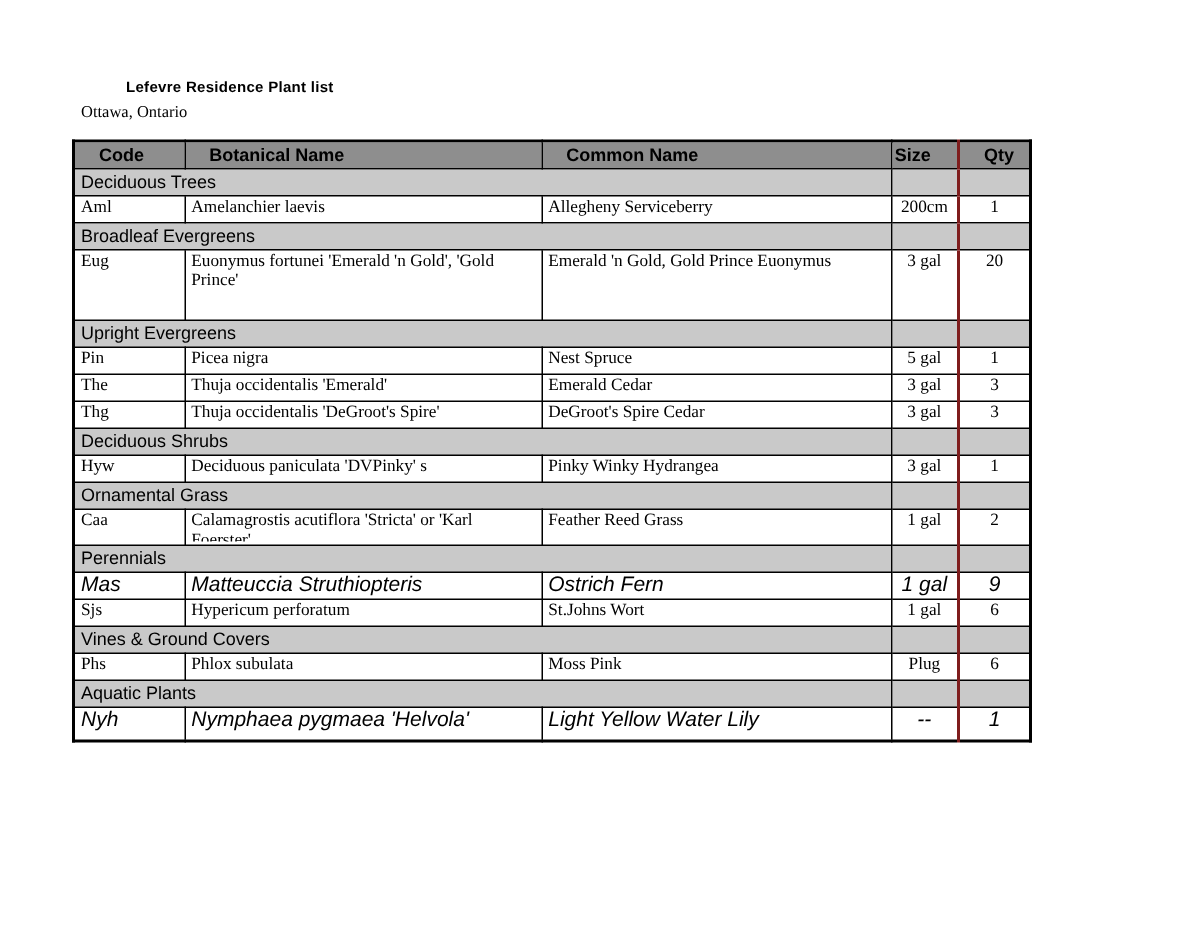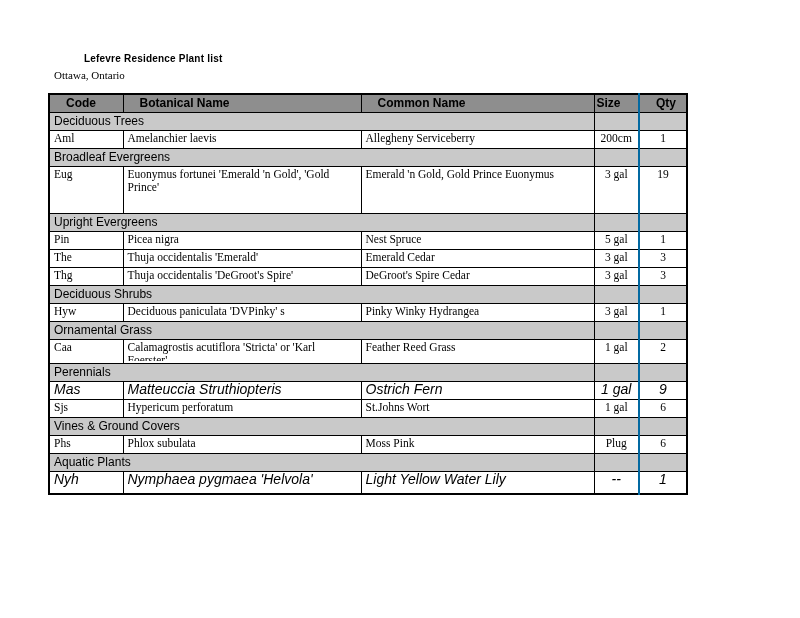--- a/index.html
+++ b/index.html
@@ -54,21 +54,21 @@
     line-height:13px;
   }
   .data.sans td{
     font-family:"Liberation Sans",sans-serif;
     font-size:14px;
     font-style:italic;
   }
   td.size,th.size{padding-left:2px;padding-right:2px}
   td.size{text-align:center}
   td.qty{text-align:center}
-  td.qty,th.qty{border-left:2px solid #0369a1}
+  td.qty,th.qty{border-left:2px solid #7f1d1d}
   .clipbox{height:20px;overflow:hidden;line-height:13px}
 </style>
 </head>
 <body>
 
 <div class="doc-title">Lefevre Residence Plant list</div>
 <div class="doc-subtitle">Ottawa, Ontario</div>
 
 <table class="plant">
   <colgroup>
@@ -107,21 +107,21 @@
       <td colspan="3">Broadleaf Evergreens</td>
       <td class="size"></td>
       <td class="qty"></td>
     </tr>
 
     <tr class="data tall">
       <td>Eug</td>
       <td>Euonymus fortunei 'Emerald 'n Gold', 'Gold Prince'</td>
       <td>Emerald 'n Gold, Gold Prince Euonymus</td>
       <td class="size">3 gal</td>
-      <td class="qty">19</td>
+      <td class="qty">20</td>
     </tr>
 
     <tr class="section">
       <td colspan="3">Upright Evergreens</td>
       <td class="size"></td>
       <td class="qty"></td>
     </tr>
 
     <tr class="data">
       <td>Pin</td>

